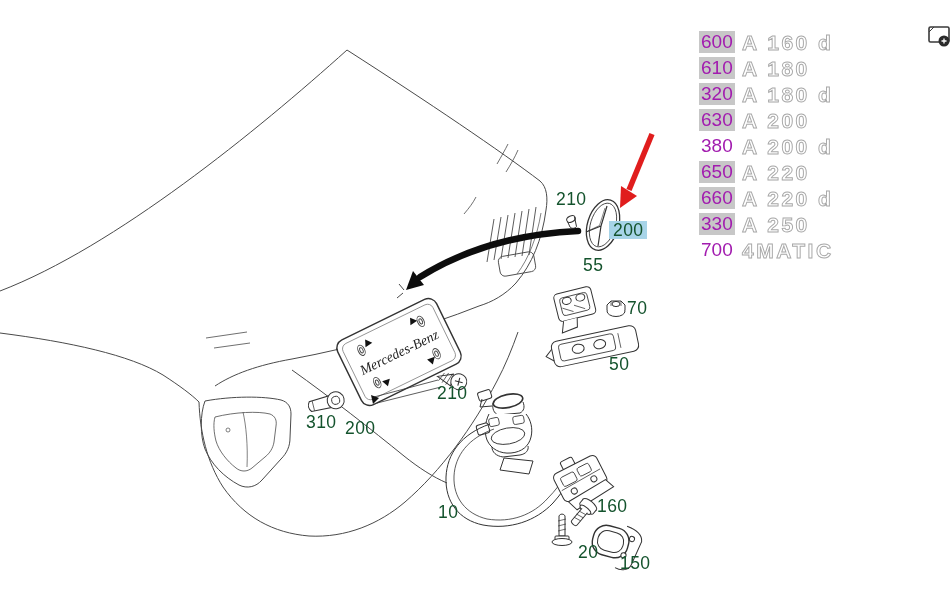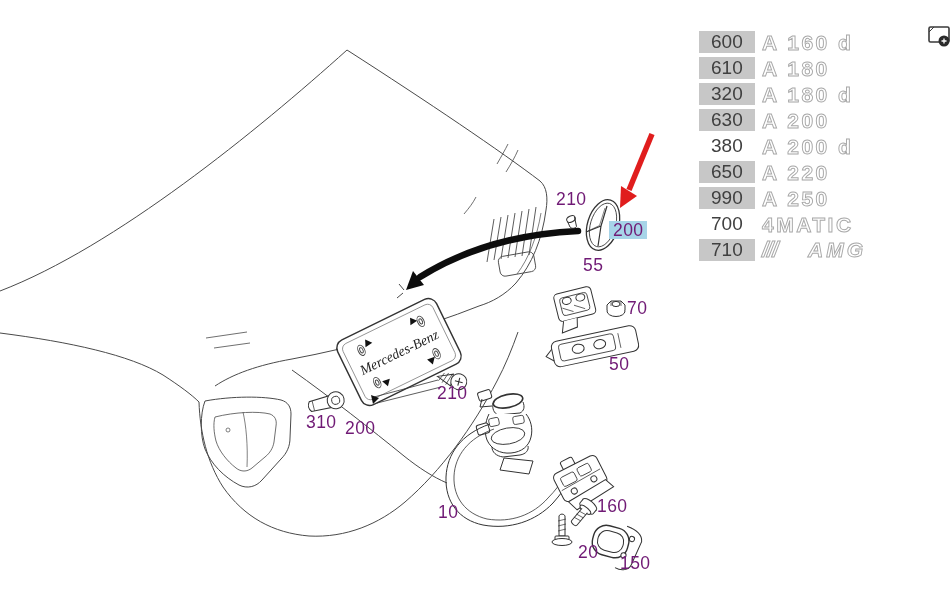--- a/index.html
+++ b/index.html
@@ -1,24 +1,24 @@
 <!DOCTYPE html>
 <html><head>
 <meta charset="utf-8">
 <style>
   html,body{margin:0;padding:0;background:#fff;}
   .stage{position:relative;width:950px;height:593px;background:#ffffff;overflow:hidden;
          font-family:"Liberation Sans",sans-serif;}
   .artwork{position:absolute;left:0;top:0;}
-  .plabel{position:absolute;font-size:17.5px;line-height:1.05;color:#701a75;letter-spacing:.4px;
+  .plabel{position:absolute;font-size:17.5px;line-height:1.05;color:#14532d;letter-spacing:.4px;
           font-family:"Liberation Sans",sans-serif;}
   .plabel.sel{background:#a7d4e8;padding:0 4px;}
   .plist{position:absolute;left:699px;top:29px;}
   .prow{height:26px;display:flex;align-items:center;}
-  .num{font-size:19px;color:#404040;padding:0 12px;margin-right:5px;min-width:28px;text-align:right;}
+  .num{font-size:19px;color:#a21caf;padding:0 2px;margin-right:5px;min-width:28px;text-align:right;}
   .num.hl{background:#c7c7c7;}
   .badge{display:block;}
   .btext{font-family:"Liberation Sans",sans-serif;font-weight:bold;font-size:21px;
          letter-spacing:2.5px;fill:#ffffff;stroke:#a8a8a8;stroke-width:0.95px;}
   .btext.italic{font-style:italic;letter-spacing:3px;}
   .slash{font-family:"Liberation Sans",sans-serif;font-weight:bold;font-style:italic;font-size:22px;
          letter-spacing:-1px;fill:#ffffff;stroke:#a8a8a8;stroke-width:0.95px;}
 </style>
 </head>
 <body>
@@ -255,33 +255,32 @@
           <text class="btext" x="2" y="19.5">A 200 d</text>
         </svg>
     </div>
     <div class="prow">
       <span class="num hl">650</span>
       <svg class="badge" width="200" height="25">
           <text class="btext" x="2" y="19.5">A 220</text>
         </svg>
     </div>
     <div class="prow">
-      <span class="num hl">990</span>
+      <span class="num hl">660</span>
+      <svg class="badge" width="200" height="25">
+          <text class="btext" x="2" y="19.5">A 220 d</text>
+        </svg>
+    </div>
+    <div class="prow">
+      <span class="num hl">330</span>
       <svg class="badge" width="200" height="25">
           <text class="btext" x="2" y="19.5">A 250</text>
         </svg>
     </div>
     <div class="prow">
       <span class="num">700</span>
       <svg class="badge" width="200" height="25">
           <text class="btext" x="2" y="19.5">4MATIC</text>
         </svg>
-    </div>
-    <div class="prow">
-      <span class="num hl">710</span>
-      <svg class="badge" width="200" height="26">
-        <text class="slash" x="2" y="20">///</text>
-        <text class="btext italic" x="48" y="20">AMG</text>
-      </svg>
     </div>
 
   </div>
 </div>
 
 </body></html>

